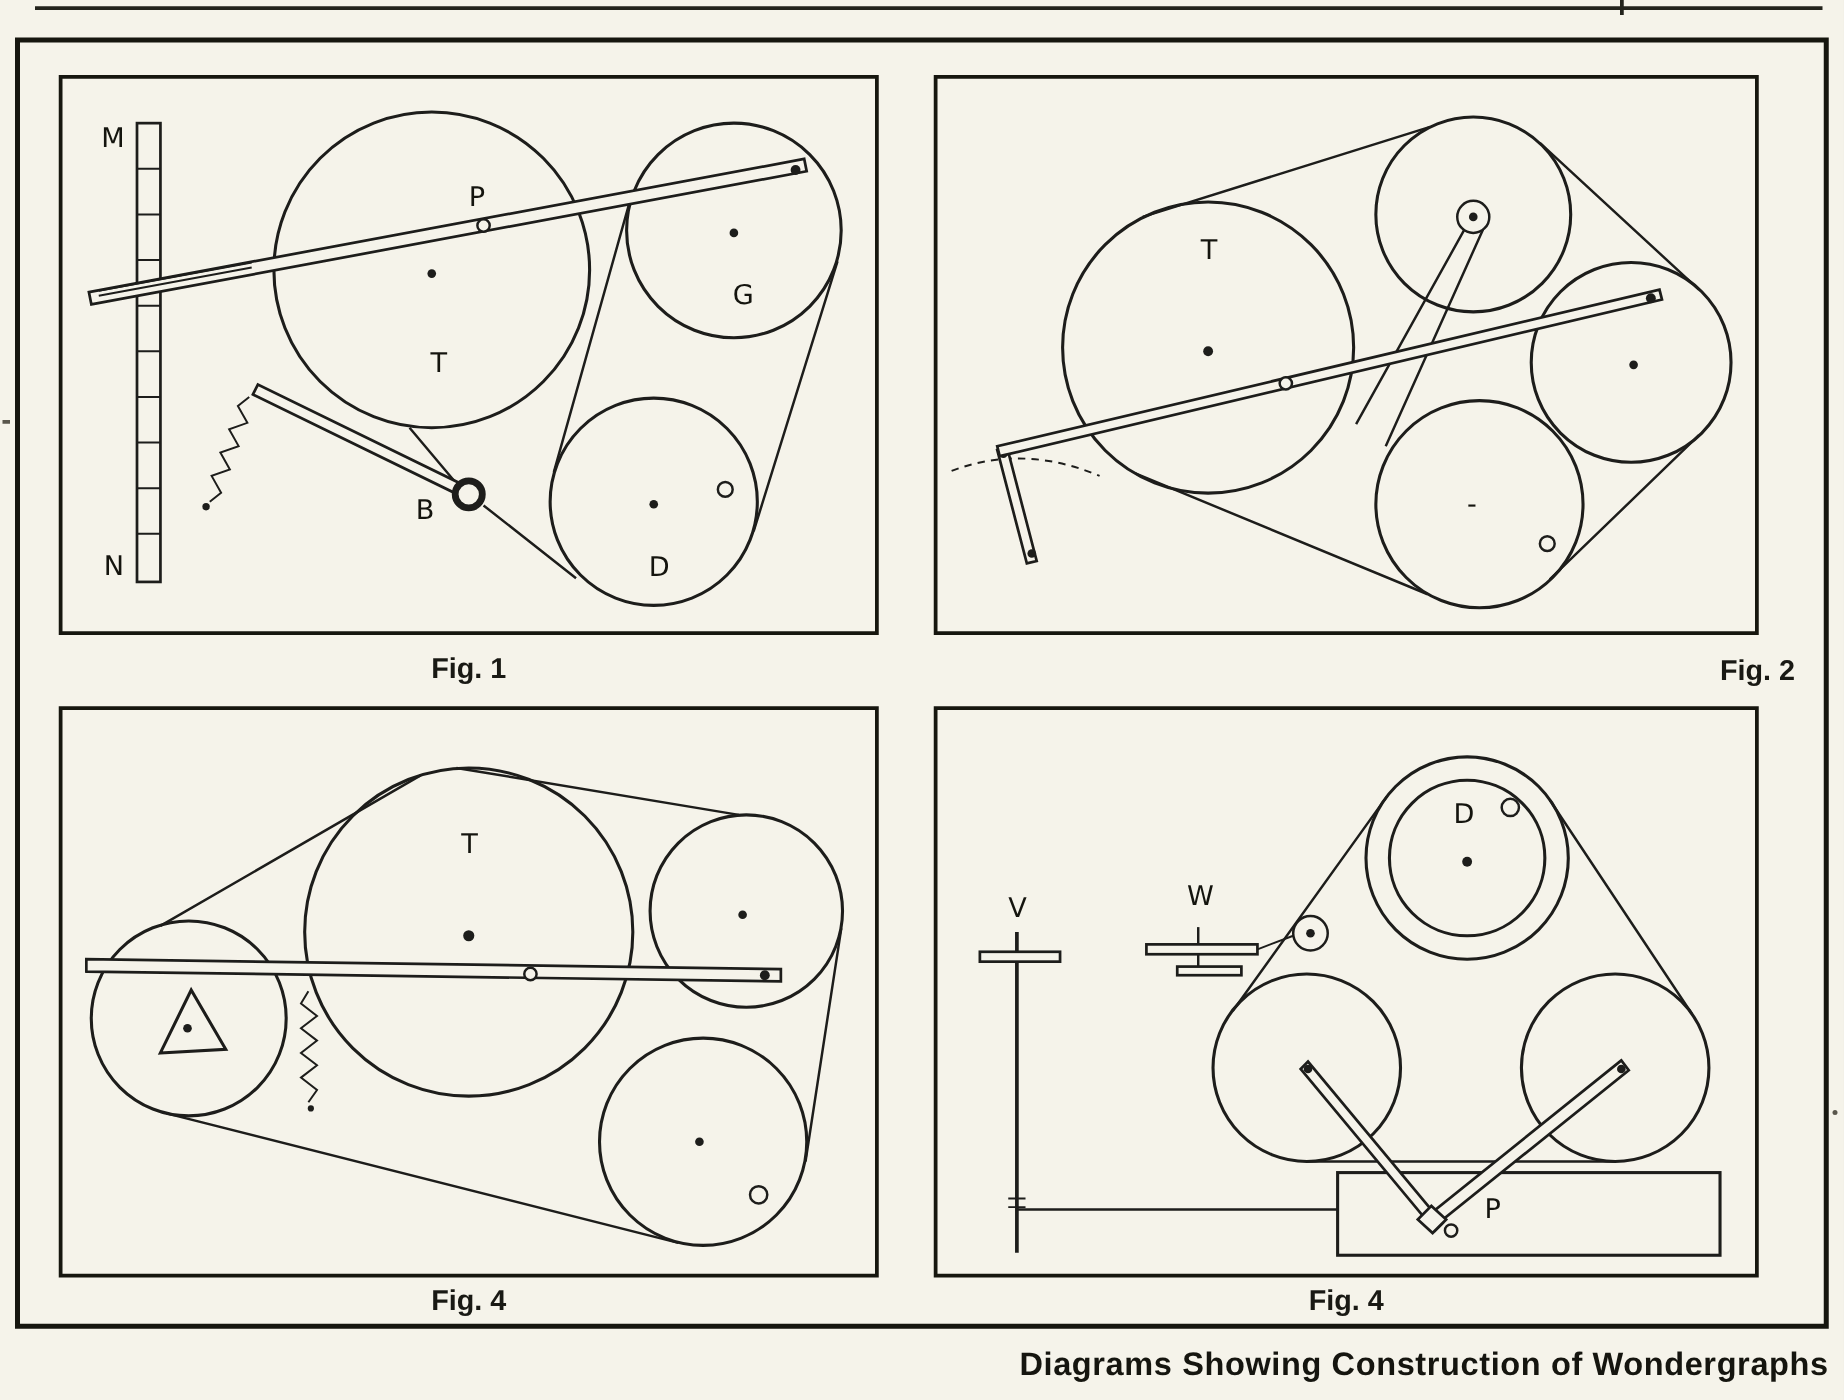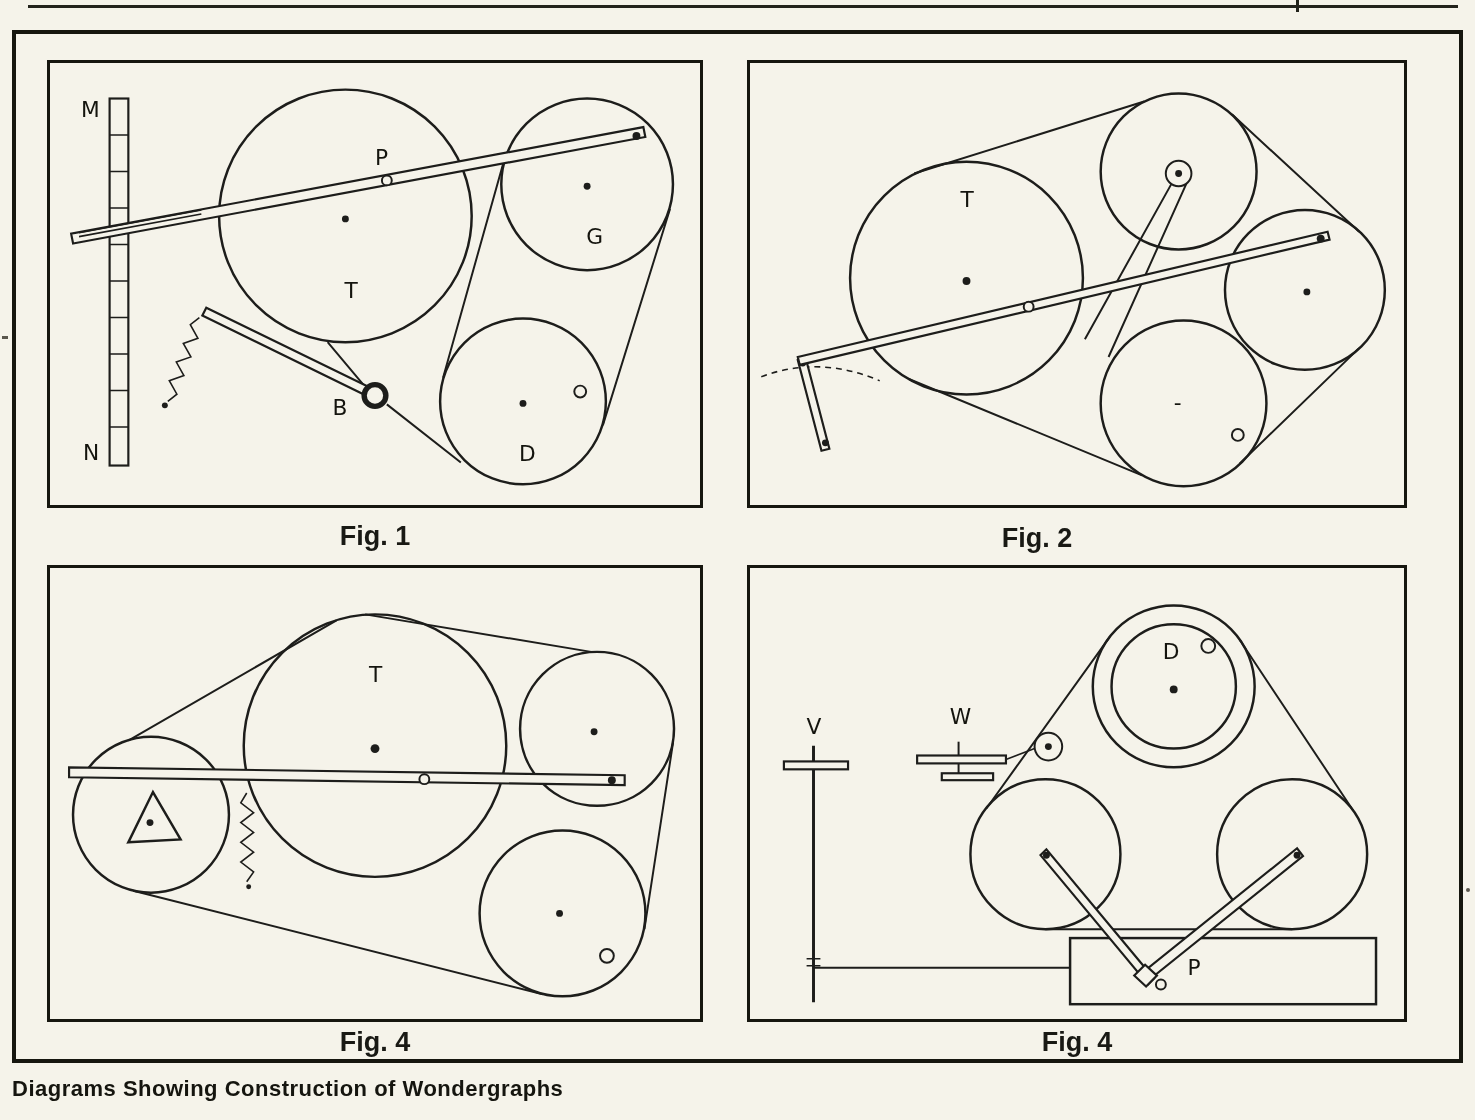--- a/index.html
+++ b/index.html
@@ -6,27 +6,27 @@
   html,body { width:1475px; height:1120px; }
   body { font-family:"Liberation Sans", sans-serif; background:#e9e7de; }
   .page { position:relative; width:1475px; height:1120px; background:#f5f3ea; overflow:hidden; color:#1d1d1b; }
   .frame { position:absolute; left:12px; top:30px; width:1451px; height:1033px; border:4px solid #16160f; }
   .panel { position:absolute; border:3px solid #16160f; }
   .panel svg { display:block; width:100%; height:100%; }
   #p1 { left:47px;  top:60px;  width:656px; height:448px; }
   #p2 { left:747px; top:60px;  width:660px; height:448px; }
   #p3 { left:47px;  top:565px; width:656px; height:457px; }
   #p4 { left:747px; top:565px; width:660px; height:457px; }
-  .figcap { position:absolute; font-weight:bold; font-size:27px; color:#191914; text-align:center; }
+  .figcap { position:absolute; font-weight:bold; font-size:23px; color:#191914; text-align:center; }
   #c1 { left:47px;  top:521px;  width:656px; }
-  #c2 { left:707px; top:523px;  width:660px; }
+  #c2 { left:776px; top:523px;  width:660px;text-align:right; }
   #c3 { left:47px;  top:1027px; width:656px; }
   #c4 { left:747px; top:1027px; width:660px; }
-  .maincap { position:absolute; left:12px; top:1076px; width:1451px; text-align:left;
-             font-weight:bold; font-size:22px; letter-spacing:0.5px; color:#15150f; }
+  .maincap { position:absolute; left:12px; top:1076px; width:1451px; text-align:right;
+             font-weight:bold; font-size:26px; letter-spacing:0.5px; color:#15150f; }
   .artifact-top  { position:absolute; left:28px; top:5px; width:1430px; height:3px; background:#23231c; }
   .artifact-tick { position:absolute; left:1296px; top:0; width:3px; height:12px; background:#23231c; }
   .speck-left  { position:absolute; left:2px; top:336px; width:6px; height:3px; background:#5a574d; }
   .speck-right { position:absolute; left:1466px; top:888px; width:4px; height:4px; border-radius:50%; background:#5a574d; }
 
   svg .circ  { fill:none; stroke:#1d1d1b; stroke-width:2.5; }
   svg .ln    { fill:none; stroke:#1d1d1b; stroke-width:2; }
   svg .thin  { stroke-width:1.6; }
   svg .dash  { stroke-dasharray:6 5; }
   svg .rod   { fill:#f5f3ea; stroke:#1d1d1b; stroke-width:2.2; }

